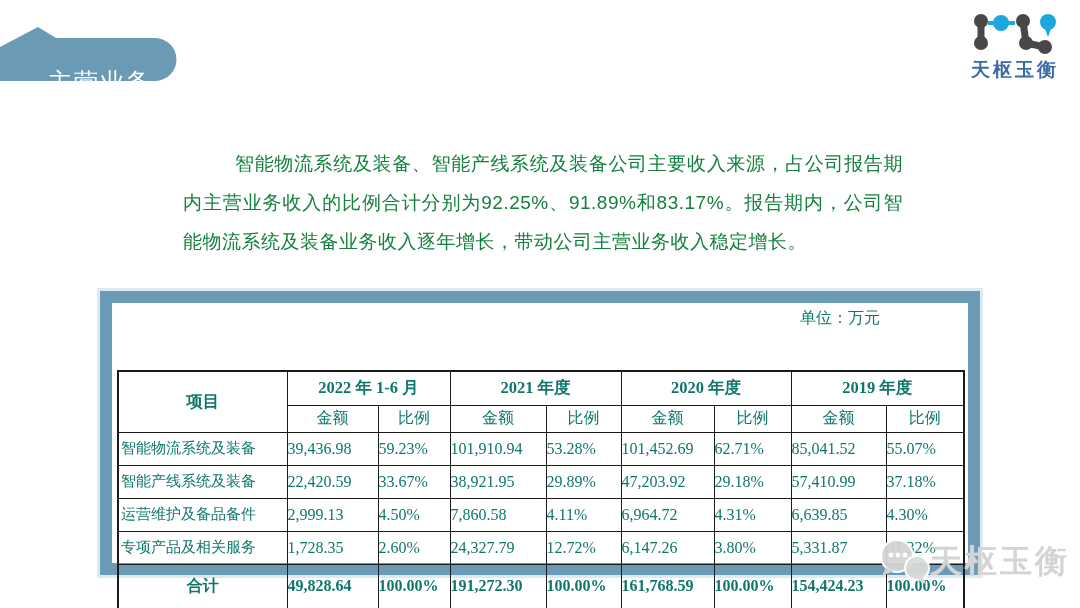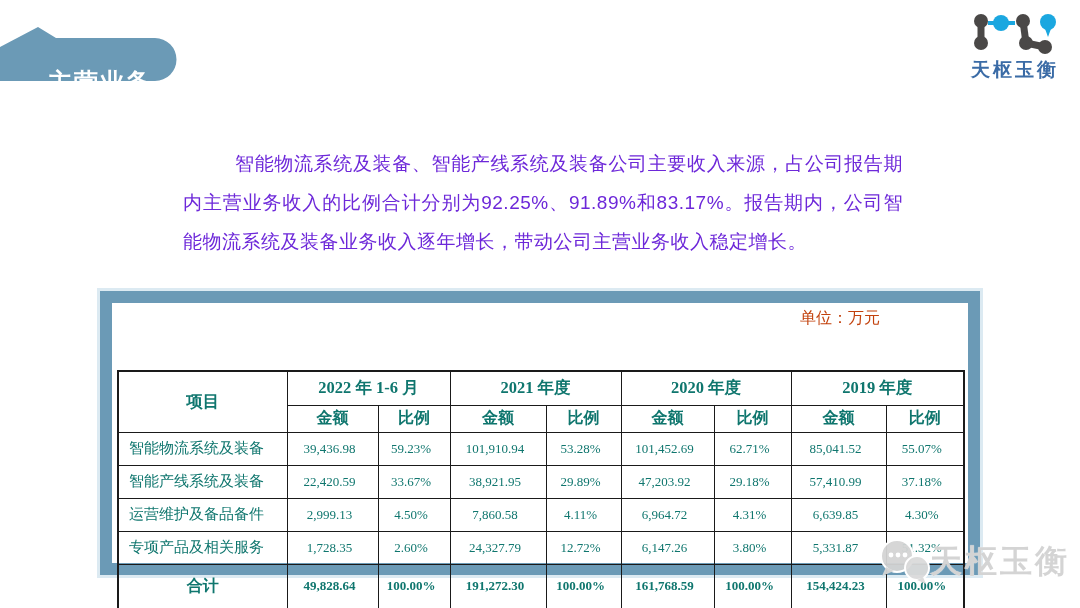--- a/index.html
+++ b/index.html
@@ -4,47 +4,47 @@
 <style>
   * { margin:0; padding:0; box-sizing:border-box; }
   html,body { width:1080px; height:608px; background:#ffffff; overflow:hidden;
               font-family:"Liberation Sans","DejaVu Sans",sans-serif; }
   .stage { position:relative; width:1080px; height:608px; background:#fff; }
 
   
   .ribbon-wrap { position:absolute; left:0; top:22px; width:190px; height:62px; }
   .ribbon-label { position:absolute; left:30px; top:60px; width:140px; height:44px;
                   transform:translateY(-50%); line-height:44px; text-align:center;
-                  color:#ffffff; font-size:24px; font-weight:bold; letter-spacing:2px; }
+                  color:#ffffff; font-size:24px; font-weight:normal; letter-spacing:2px; }
 
   
   .logo { position:absolute; left:960px; top:6px; width:110px; height:78px; }
 
   
   .para { position:absolute; left:183px; top:144px; width:720px;
-          font-size:19px; line-height:39px; color:#6d28d9; text-align:justify;
+          font-size:19px; line-height:39px; color:#15803d; text-align:justify;
           text-indent:52px; letter-spacing:0.5px; }
 
   
   .panel { position:absolute; left:100px; top:291px; width:880px; height:284px;
            background:#ffffff; border:12px solid #6b9ab6;
            box-shadow:0 0 0 3px rgba(178,208,226,0.45); }
   .unit-line { height:29px; line-height:30px; text-align:right; padding-right:88px;
                font-family:"Liberation Serif","DejaVu Serif",serif;
-               font-size:16px; color:#c2410c; }
+               font-size:16px; color:#0f766e; }
   table.fin { border-collapse:collapse; margin-left:5px; table-layout:fixed;
               width:846px; font-family:"Liberation Serif","DejaVu Serif",serif;
               color:#0f766e;margin-top:38px; }
   table.fin td, table.fin th { border:1px solid #1a1a1a; overflow:hidden; white-space:nowrap; }
   table.fin { border:2px solid #1a1a1a; }
   tr.hdr-years th { height:34px; font-size:16.5px; font-weight:bold; text-align:center; }
-  tr.hdr-sub th   { height:27px; font-size:16px;  font-weight:bold; text-align:center; }
+  tr.hdr-sub th   { height:27px; font-size:16px;  font-weight:normal; text-align:center; }
   th.item-h { font-size:16.5px; font-weight:bold; text-align:center; }
-  td.c-label { height:33px; font-size:15px; text-align:left; padding-left:10px; }
-  td.c-amt, td.c-pct { height:33px; font-size:13px; text-align:center; padding-right:6px; }
+  td.c-label { height:33px; font-size:15px; text-align:left; padding-left:2px; }
+  td.c-amt, td.c-pct { height:33px; font-size:16px; text-align:left; padding-right:6px; }
   tr.total-tr td { font-weight:bold; height:45px; }
   tr.total-tr td.c-label { text-align:center; padding-left:0; font-size:16px; }
 
   
   .watermark { position:absolute; left:876px; top:536px; width:205px; height:58px; z-index:6; }
   .wm-text { position:absolute; left:54px; top:4px; font-size:32px; font-weight:bold;
              font-family:"Liberation Serif","DejaVu Serif",serif;
              color:rgba(205,205,205,0.85); letter-spacing:3px;
              text-shadow:0 0 1px #ffffff; }
 </style>

